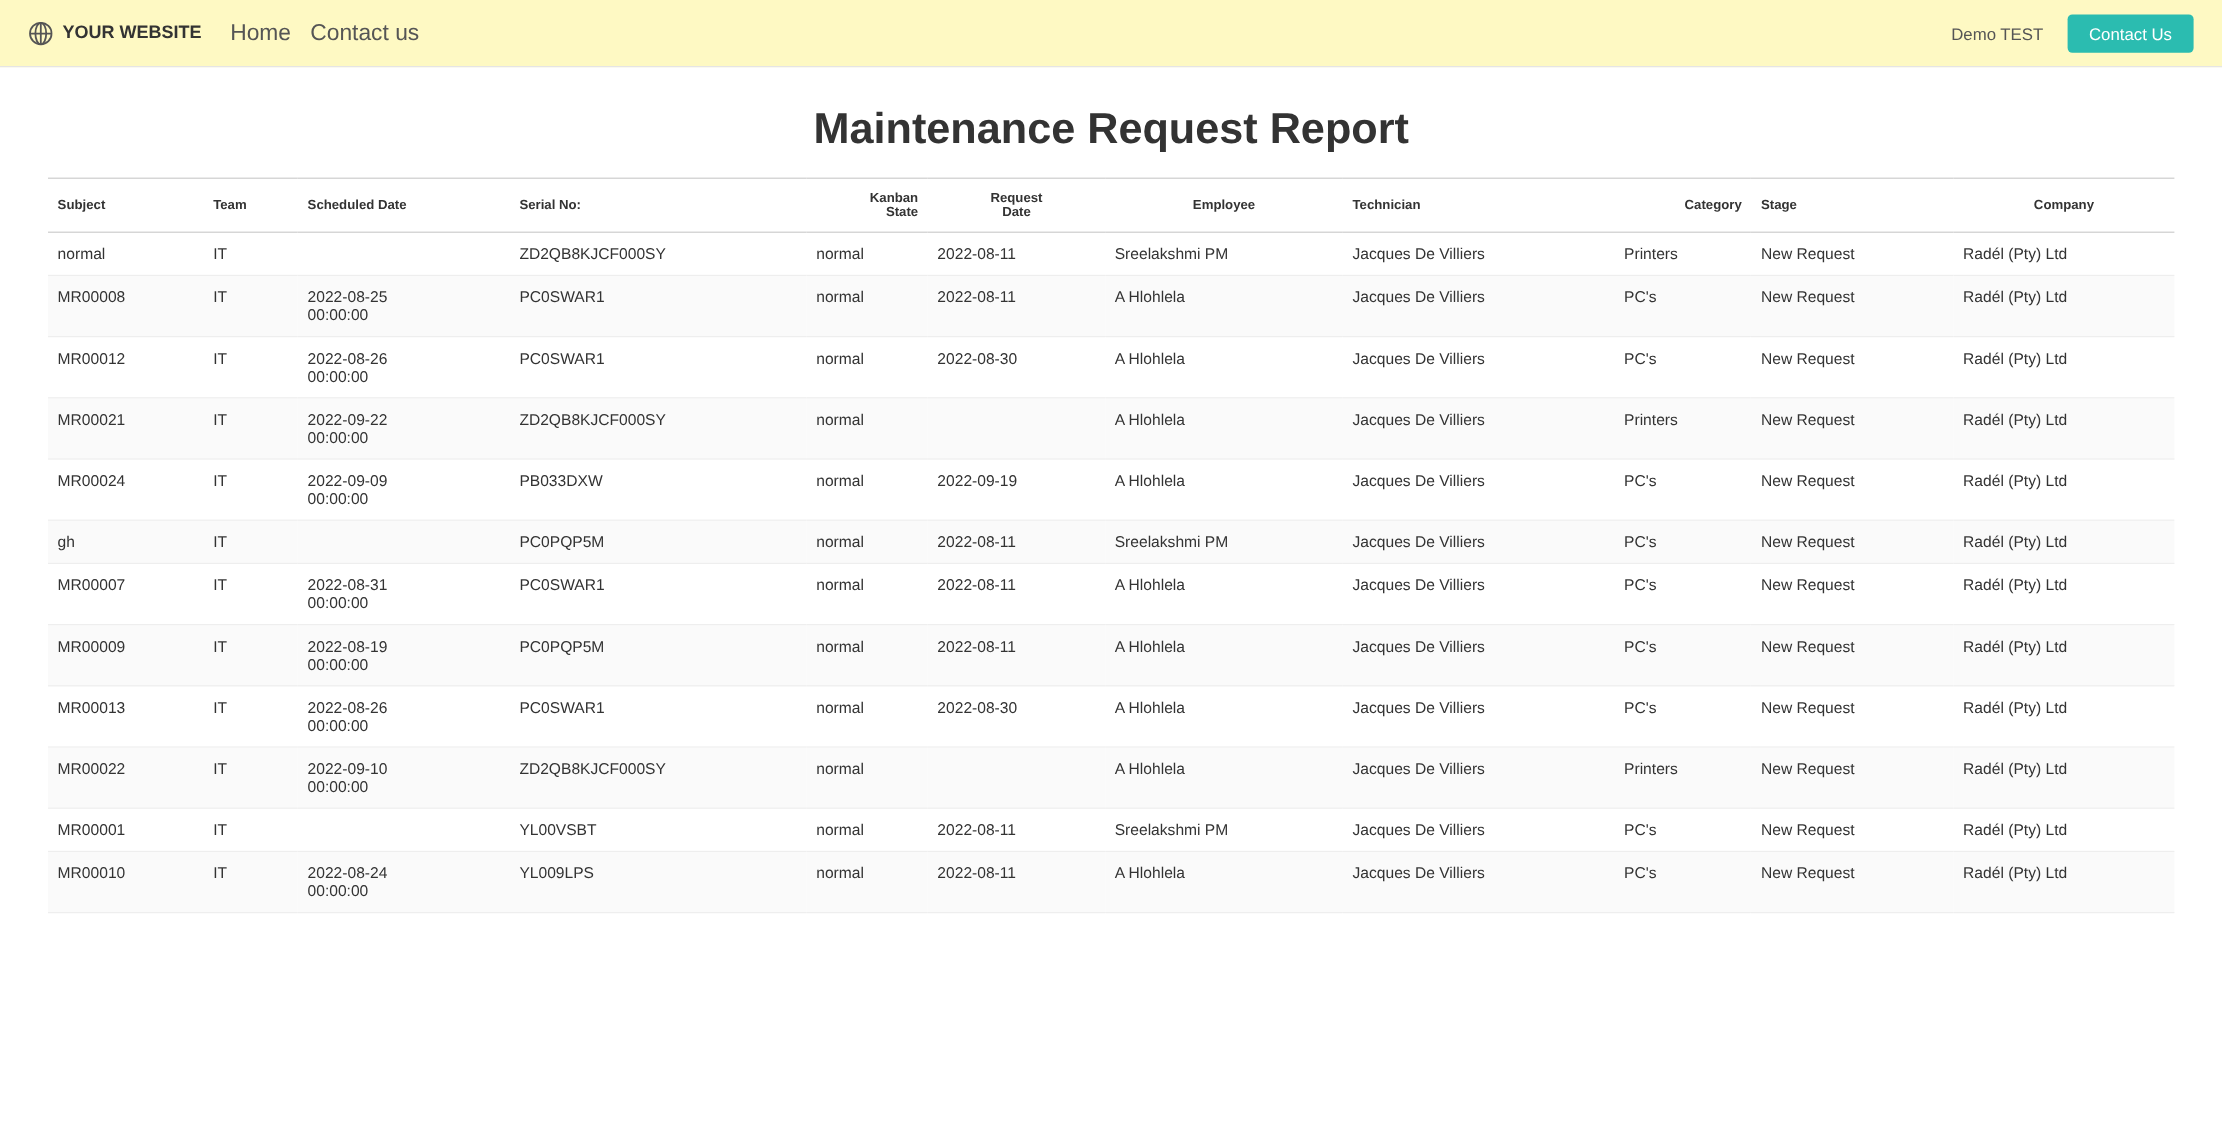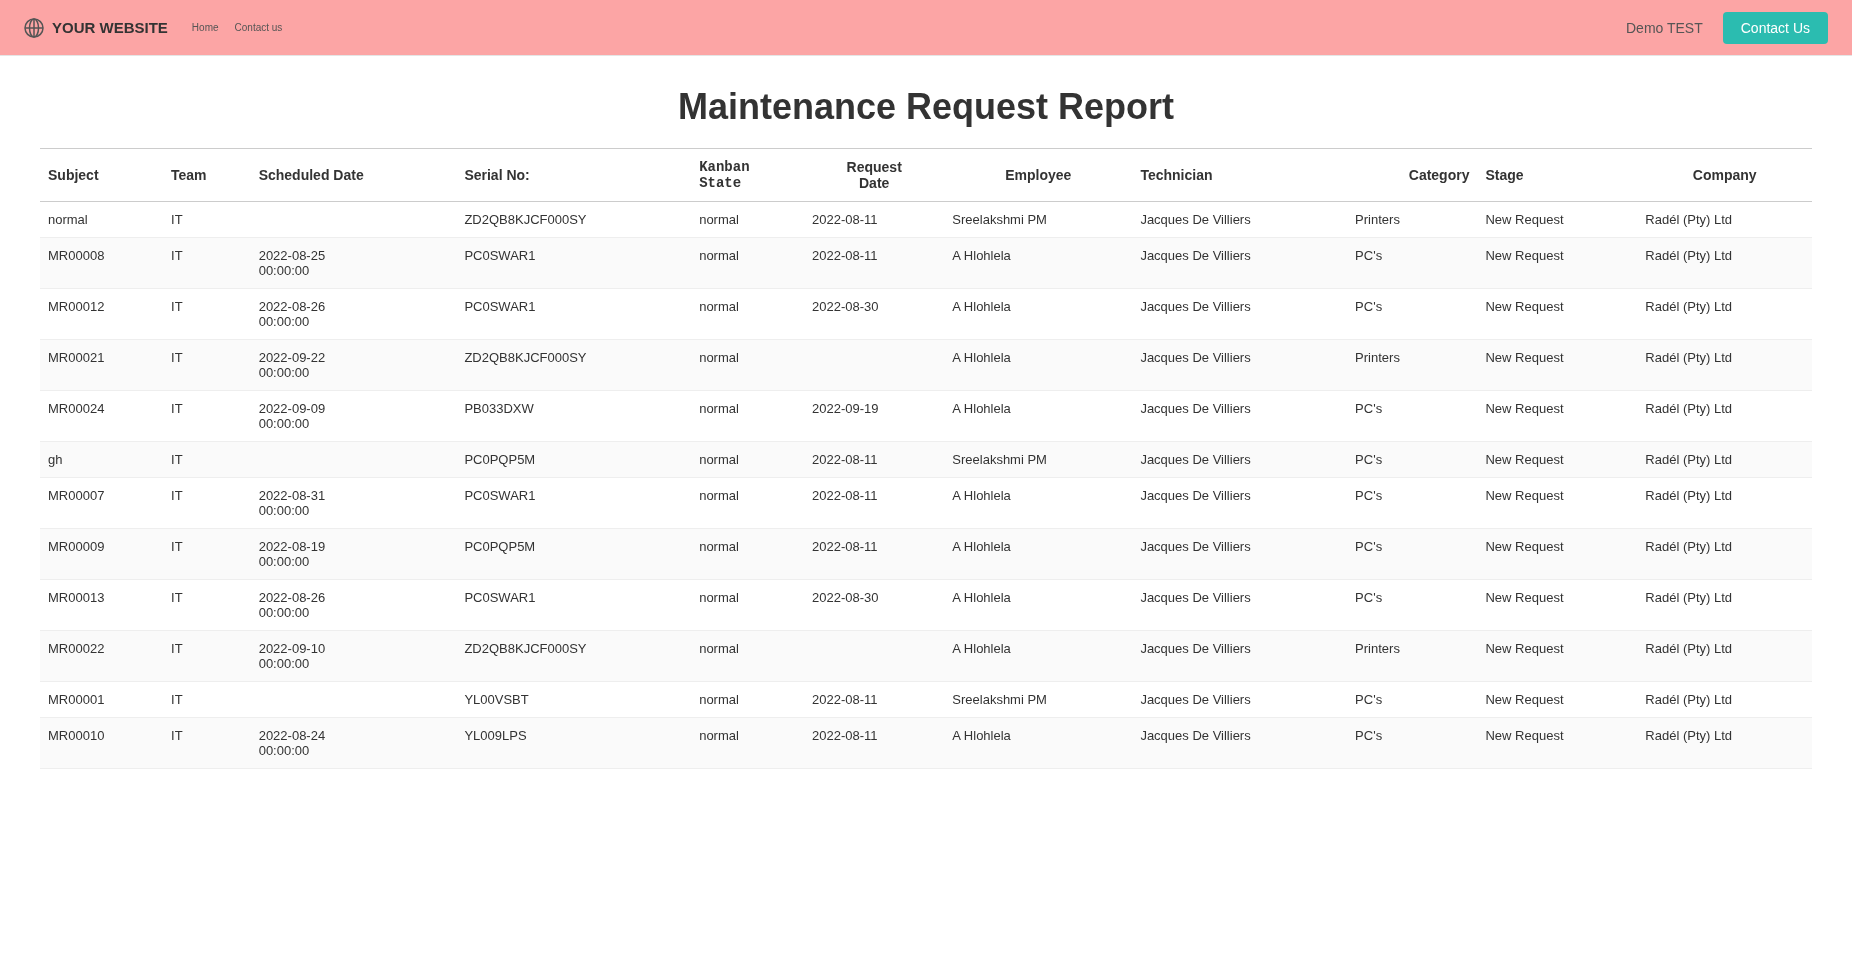--- a/index.html
+++ b/index.html
@@ -6,21 +6,21 @@
     body { font-family: Arial, sans-serif; font-size: 14px; color: #333; background: #fff; }
 
     
     .navbar {
       display: flex;
       align-items: center;
       justify-content: space-between;
       padding: 0 24px;
       height: 56px;
       border-bottom: 1px solid #e5e5e5;
-      background: #fca5a5;
+      background: #fef9c3;
     }
     .navbar-left {
       display: flex;
       align-items: center;
       gap: 24px;
     }
     .navbar-brand {
       display: flex;
       align-items: center;
       gap: 8px;
@@ -32,21 +32,21 @@
       width: 20px;
       height: 20px;
     }
     .nav-links {
       display: flex;
       gap: 16px;
     }
     .nav-link {
       color: #555;
       text-decoration: none;
-      font-size: 10px;
+      font-size: 19px;
     }
     .navbar-right {
       display: flex;
       align-items: center;
       gap: 20px;
     }
     .demo-test {
       font-size: 14px;
       color: #555;
       cursor: pointer;
@@ -78,21 +78,21 @@
       border-collapse: collapse;
       margin-top: 0;
     }
     .report-table thead tr {
       border-top: 1px solid #ccc;
       border-bottom: 1px solid #ccc;
     }
     .report-table th {
       text-align: left;
       font-weight: 600;
-      font-size: 14px;
+      font-size: 11px;
       padding: 10px 8px;
       color: #333;
       white-space: nowrap;
     }
     .report-table td {
       padding: 10px 8px;
       font-size: 13px;
       color: #333;
       vertical-align: top;
       border-bottom: 1px solid #eee;
@@ -127,21 +127,21 @@
 <div class="page-content">
   <h1 class="page-title">Maintenance Request Report</h1>
 
   <table class="report-table">
     <thead>
       <tr>
         <th>Subject</th>
         <th>Team</th>
         <th>Scheduled Date</th>
         <th>Serial No:</th>
-        <th style="text-align:left;font-family:Liberation Mono, monospace;">Kanban<br>State</th>
+        <th style="text-align:right;">Kanban<br>State</th>
         <th style="text-align:center;">Request<br>Date</th>
         <th style="text-align:center;">Employee</th>
         <th style="text-align:left;">Technician</th>
         <th style="text-align:right;">Category</th>
         <th style="">Stage</th>
         <th style="text-align:center;">Company</th>
       </tr>
     </thead>
     <tbody id="table-body">
     <tr>

